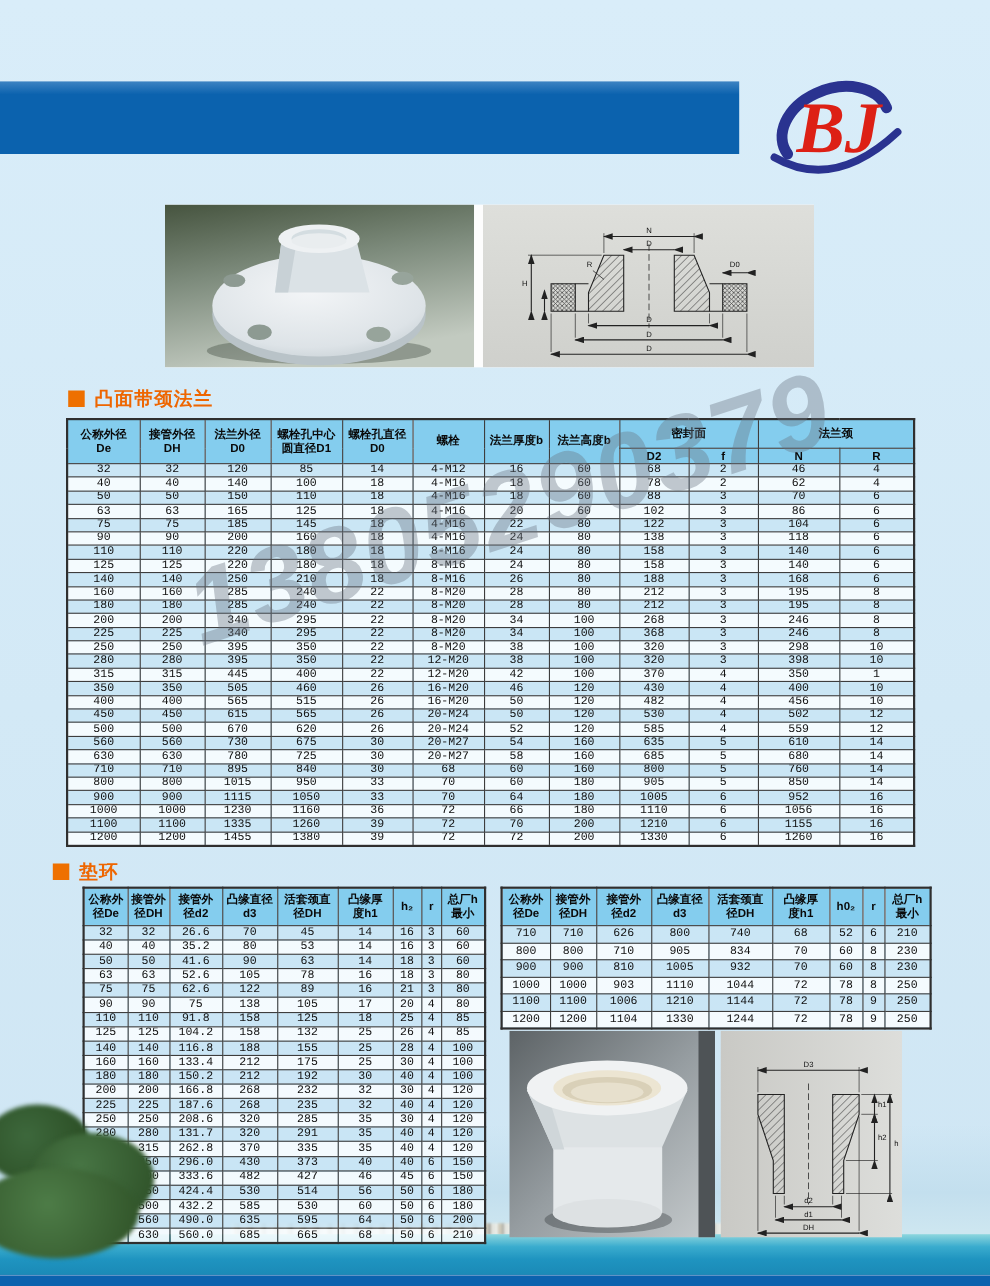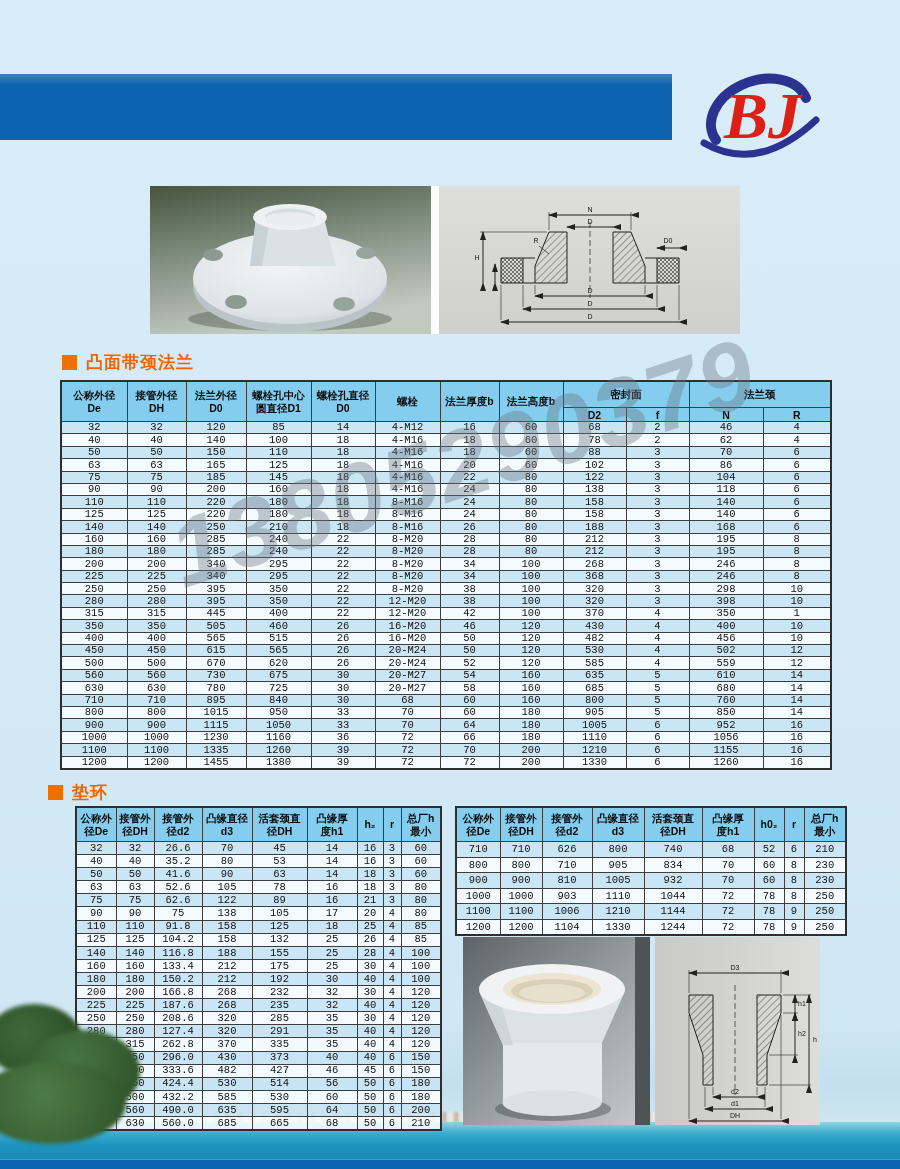--- a/index.html
+++ b/index.html
@@ -837,21 +837,21 @@
           <td>320</td>
           <td>285</td>
           <td>35</td>
           <td>30</td>
           <td>4</td>
           <td>120</td>
         </tr>
         <tr>
           <td>280</td>
           <td>280</td>
-          <td>127.4</td>
+          <td>131.7</td>
           <td>320</td>
           <td>291</td>
           <td>35</td>
           <td>40</td>
           <td>4</td>
           <td>120</td>
         </tr>
         <tr>
           <td>315</td>
           <td>315</td>

